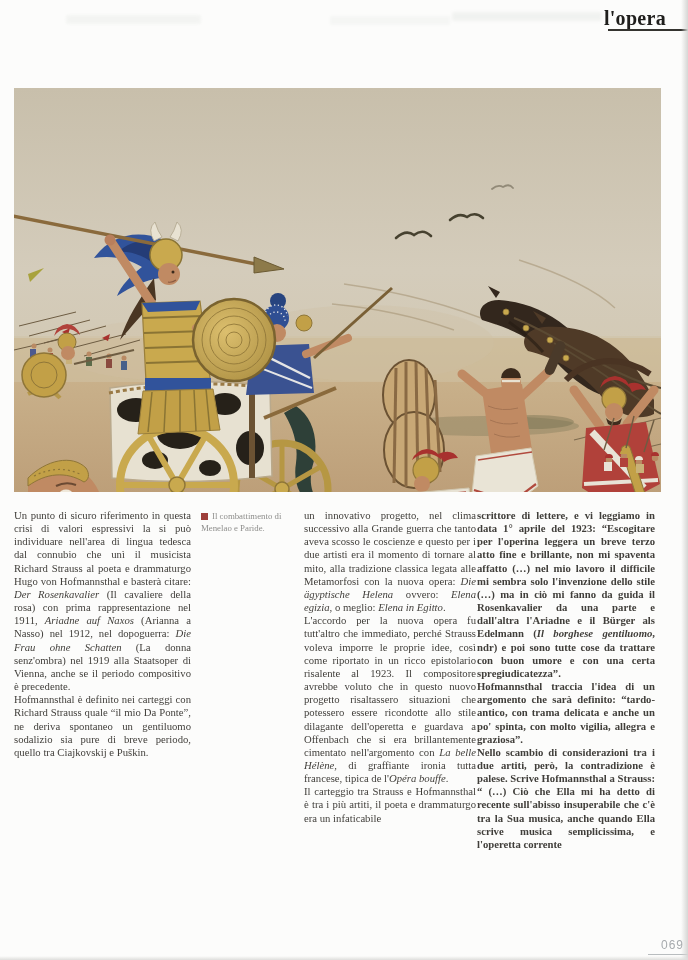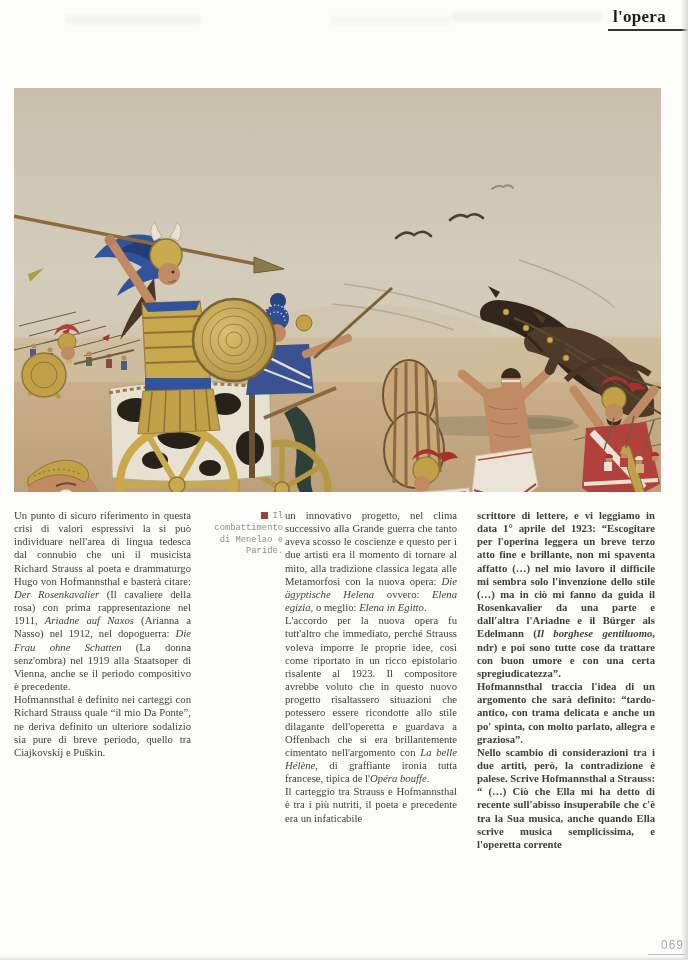--- a/index.html
+++ b/index.html
@@ -1,35 +1,35 @@
 <!DOCTYPE html>
 <html><head>
 <meta charset="utf-8">
 <style>
   html,body{margin:0;padding:0;background:#e9e9e7;}
   .page{position:relative;width:688px;height:960px;background:#fcfcfb;
         font-family:"Liberation Serif",serif;overflow:hidden;}
-  .header-title{position:absolute;top:7px;right:22px;font-weight:700;font-size:17px;
+  .header-title{position:absolute;top:7px;right:22px;font-weight:700;font-size:20px;
         color:#1f1e1c;letter-spacing:.3px;}
   .header-rule{position:absolute;top:29px;right:0;width:80px;height:2px;}
   .ghost{position:absolute;height:9px;border-radius:2px;background:#a9b3ab;filter:blur(1.5px);}
   .g1{left:66px;top:15px;width:135px;opacity:.10;}
   .g2{left:330px;top:16px;width:120px;opacity:.08;}
   .g3{left:452px;top:12px;width:150px;opacity:.13;}
   .illustration{position:absolute;left:14px;top:88px;width:647px;height:404px;}
   .illustration svg{display:block;width:100%;height:100%;}
   .caption{position:absolute;left:201px;top:511px;width:82px;
-        font-family:Liberation Mono, monospace;font-size:8.8px;line-height:11.8px;color:#8e8e8c;text-align:right;}
+        font-family:Liberation Serif, serif;font-size:8.8px;line-height:11.8px;color:#8e8e8c;}
   .cap-marker{display:inline-block;width:7px;height:7px;margin-right:4px;position:relative;top:.5px;}
   .col{position:absolute;top:509px;font-size:10.7px;line-height:13.15px;color:#403e3a;
         text-align:justify;}
   .col p{margin:0;}
   .col i{font-style:italic;}
   #col1{left:14px;width:177px;}
-  #col2{left:285px;width:172px;}
+  #col2{left:304px;width:172px;}
   #col3{left:477px;width:178px;font-weight:bold;}
   .page-num{position:absolute;right:4px;bottom:8px;font-family:"Liberation Sans",sans-serif;
         font-size:12px;color:#a6aaad;letter-spacing:1px;}
   .pagenum-rule{position:absolute;right:0;bottom:5px;width:40px;height:1px;background:#b9bdbf;}
   .edge-right{position:absolute;top:0;right:0;width:7px;height:100%;
         background:linear-gradient(to right,rgba(200,200,198,0),#d6d6d4);}
   .edge-bottom{position:absolute;left:0;bottom:0;width:100%;height:4px;
         background:linear-gradient(to bottom,rgba(210,210,208,0),#dededc);}
 </style>
 </head>
@@ -356,30 +356,30 @@
       </g>
     </svg>
   </div>
 
   <div class="caption">
     <span class="cap-marker" style="background: rgb(158, 63, 58);"></span><span>Il combattimento di Menelao e Paride.</span>
   </div>
 
   <div id="col1" class="col">
       <p>Un punto di sicuro riferimento in questa crisi di valori espressivi la si può individuare nell'area di lingua tedesca dal connubio che unì il musicista Richard Strauss al poeta e drammaturgo Hugo von Hofmannsthal e basterà citare: <i>Der Rosenkavalier</i> (Il cavaliere della rosa) con prima rappresentazione nel 1911, <i>Ariadne auf Naxos</i> (Arianna a Nasso) nel 1912, nel dopoguerra: <i>Die Frau ohne Schatten</i> (La donna senz'ombra) nel 1919 alla Staatsoper di Vienna, anche se il periodo compositivo è precedente.</p>
-      <p>Hofmannsthal è definito nei carteggi con Richard Strauss quale “il mio Da Ponte”, ne deriva definito un ulteriore sodalizio sia pure di breve periodo, quello tra Ciajkovskij e Puškin.</p>
+      <p>Hofmannsthal è definito nei carteggi con Richard Strauss quale “il mio Da Ponte”, ne deriva spontaneo un gentiluomo sodalizio sia pure di breve periodo, quello tra Ciajkovskij e Puškin.</p>
     </div>
   <div id="col2" class="col">
       <p>un innovativo progetto, nel clima successivo alla Grande guerra che tanto aveva scosso le coscienze e questo per i due artisti era il momento di tornare al mito, alla tradizione classica legata alle Metamorfosi con la nuova opera: <i>Die ägyptische Helena</i> ovvero: <i>Elena egizia</i>, o meglio: <i>Elena in Egitto</i>.</p>
       <p>L'accordo per la nuova opera fu tutt'altro che immediato, perché Strauss voleva imporre le proprie idee, così come riportato in un ricco epistolario risalente al 1923. Il compositore avrebbe voluto che in questo nuovo progetto risaltassero situazioni che potessero essere ricondotte allo stile dilagante dell'operetta e guardava a Offenbach che si era brillantemente cimentato nell'argomento con <i>La belle Hélène</i>, di graffiante ironia tutta francese, tipica de l'<i>Opéra bouffe</i>.</p>
-      <p>Il carteggio tra Strauss e Hofmannsthal è tra i più nutriti, il poeta e precedente era un infaticabile</p>
+      <p>Il carteggio tra Strauss e Hofmannsthal è tra i più artiti, il poeta e drammaturgo era un infaticabile</p>
     </div>
   <div id="col3" class="col">
       <p>scrittore di lettere, e vi leggiamo in data 1° aprile del 1923: “Escogitare per l'operina leggera un breve terzo atto fine e brillante, non mi spaventa affatto (…) nel mio lavoro il difficile mi sembra solo l'invenzione dello stile (…) ma in ciò mi fanno da guida il Rosenkavalier da una parte e dall'altra l'Ariadne e il Bürger als Edelmann (<i>Il borghese gentiluomo</i>, ndr) e poi sono tutte cose da trattare con buon umore e con una certa spregiudicatezza”.</p>
-      <p>Hofmannsthal traccia l'idea di un argomento che sarà definito: “tardo-antico, con trama delicata e anche un po' spinta, con molto parlato, allegra e graziosa”.</p>
+      <p>Hofmannsthal traccia l'idea di un argomento che sarà definito: “tardo-antico, con trama delicata e anche un po' spinta, con molto vigilia, allegra e graziosa”.</p>
       <p>Nello scambio di considerazioni tra i due artiti, però, la contradizione è palese. Scrive Hofmannsthal a Strauss: “ (…) Ciò che Ella mi ha detto di recente sull'abisso insuperabile che c'è tra la Sua musica, anche quando Ella scrive musica semplicissima, e l'operetta corrente</p>
     </div>
 
   <div class="page-num">069</div>
   <div class="pagenum-rule"></div>
 
   <div class="edge-right"></div>
   <div class="edge-bottom"></div>
 </div>
 

